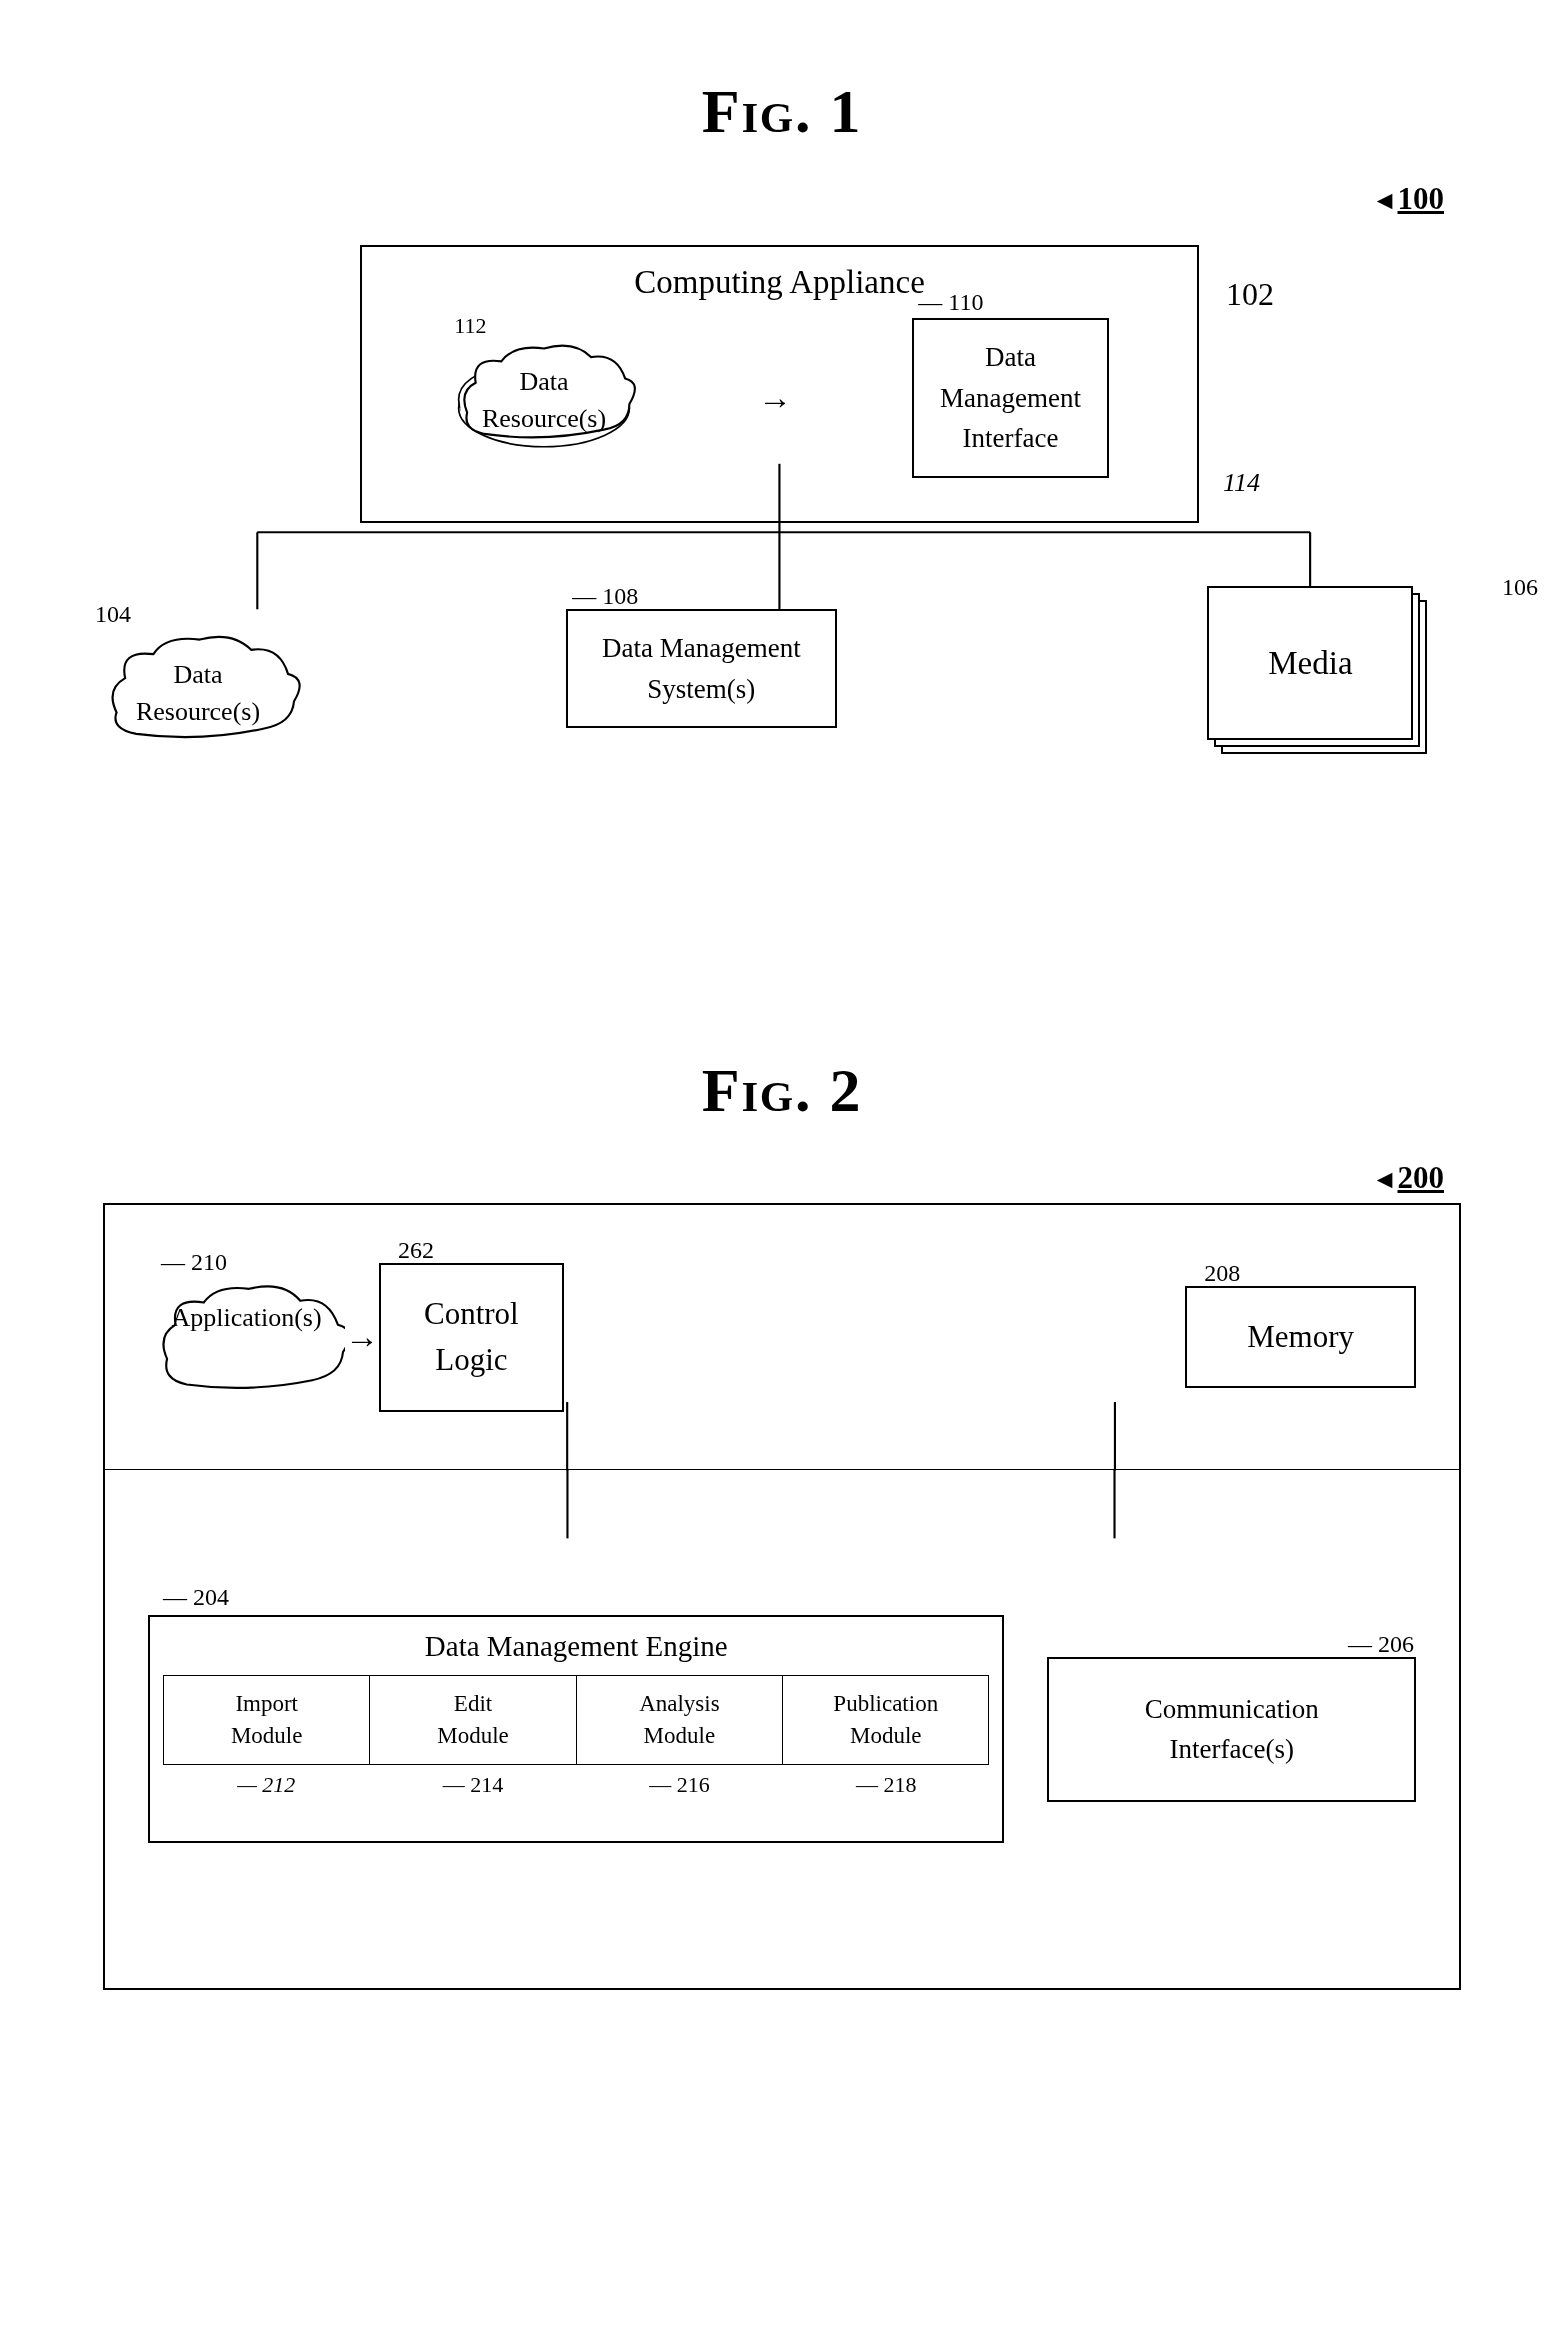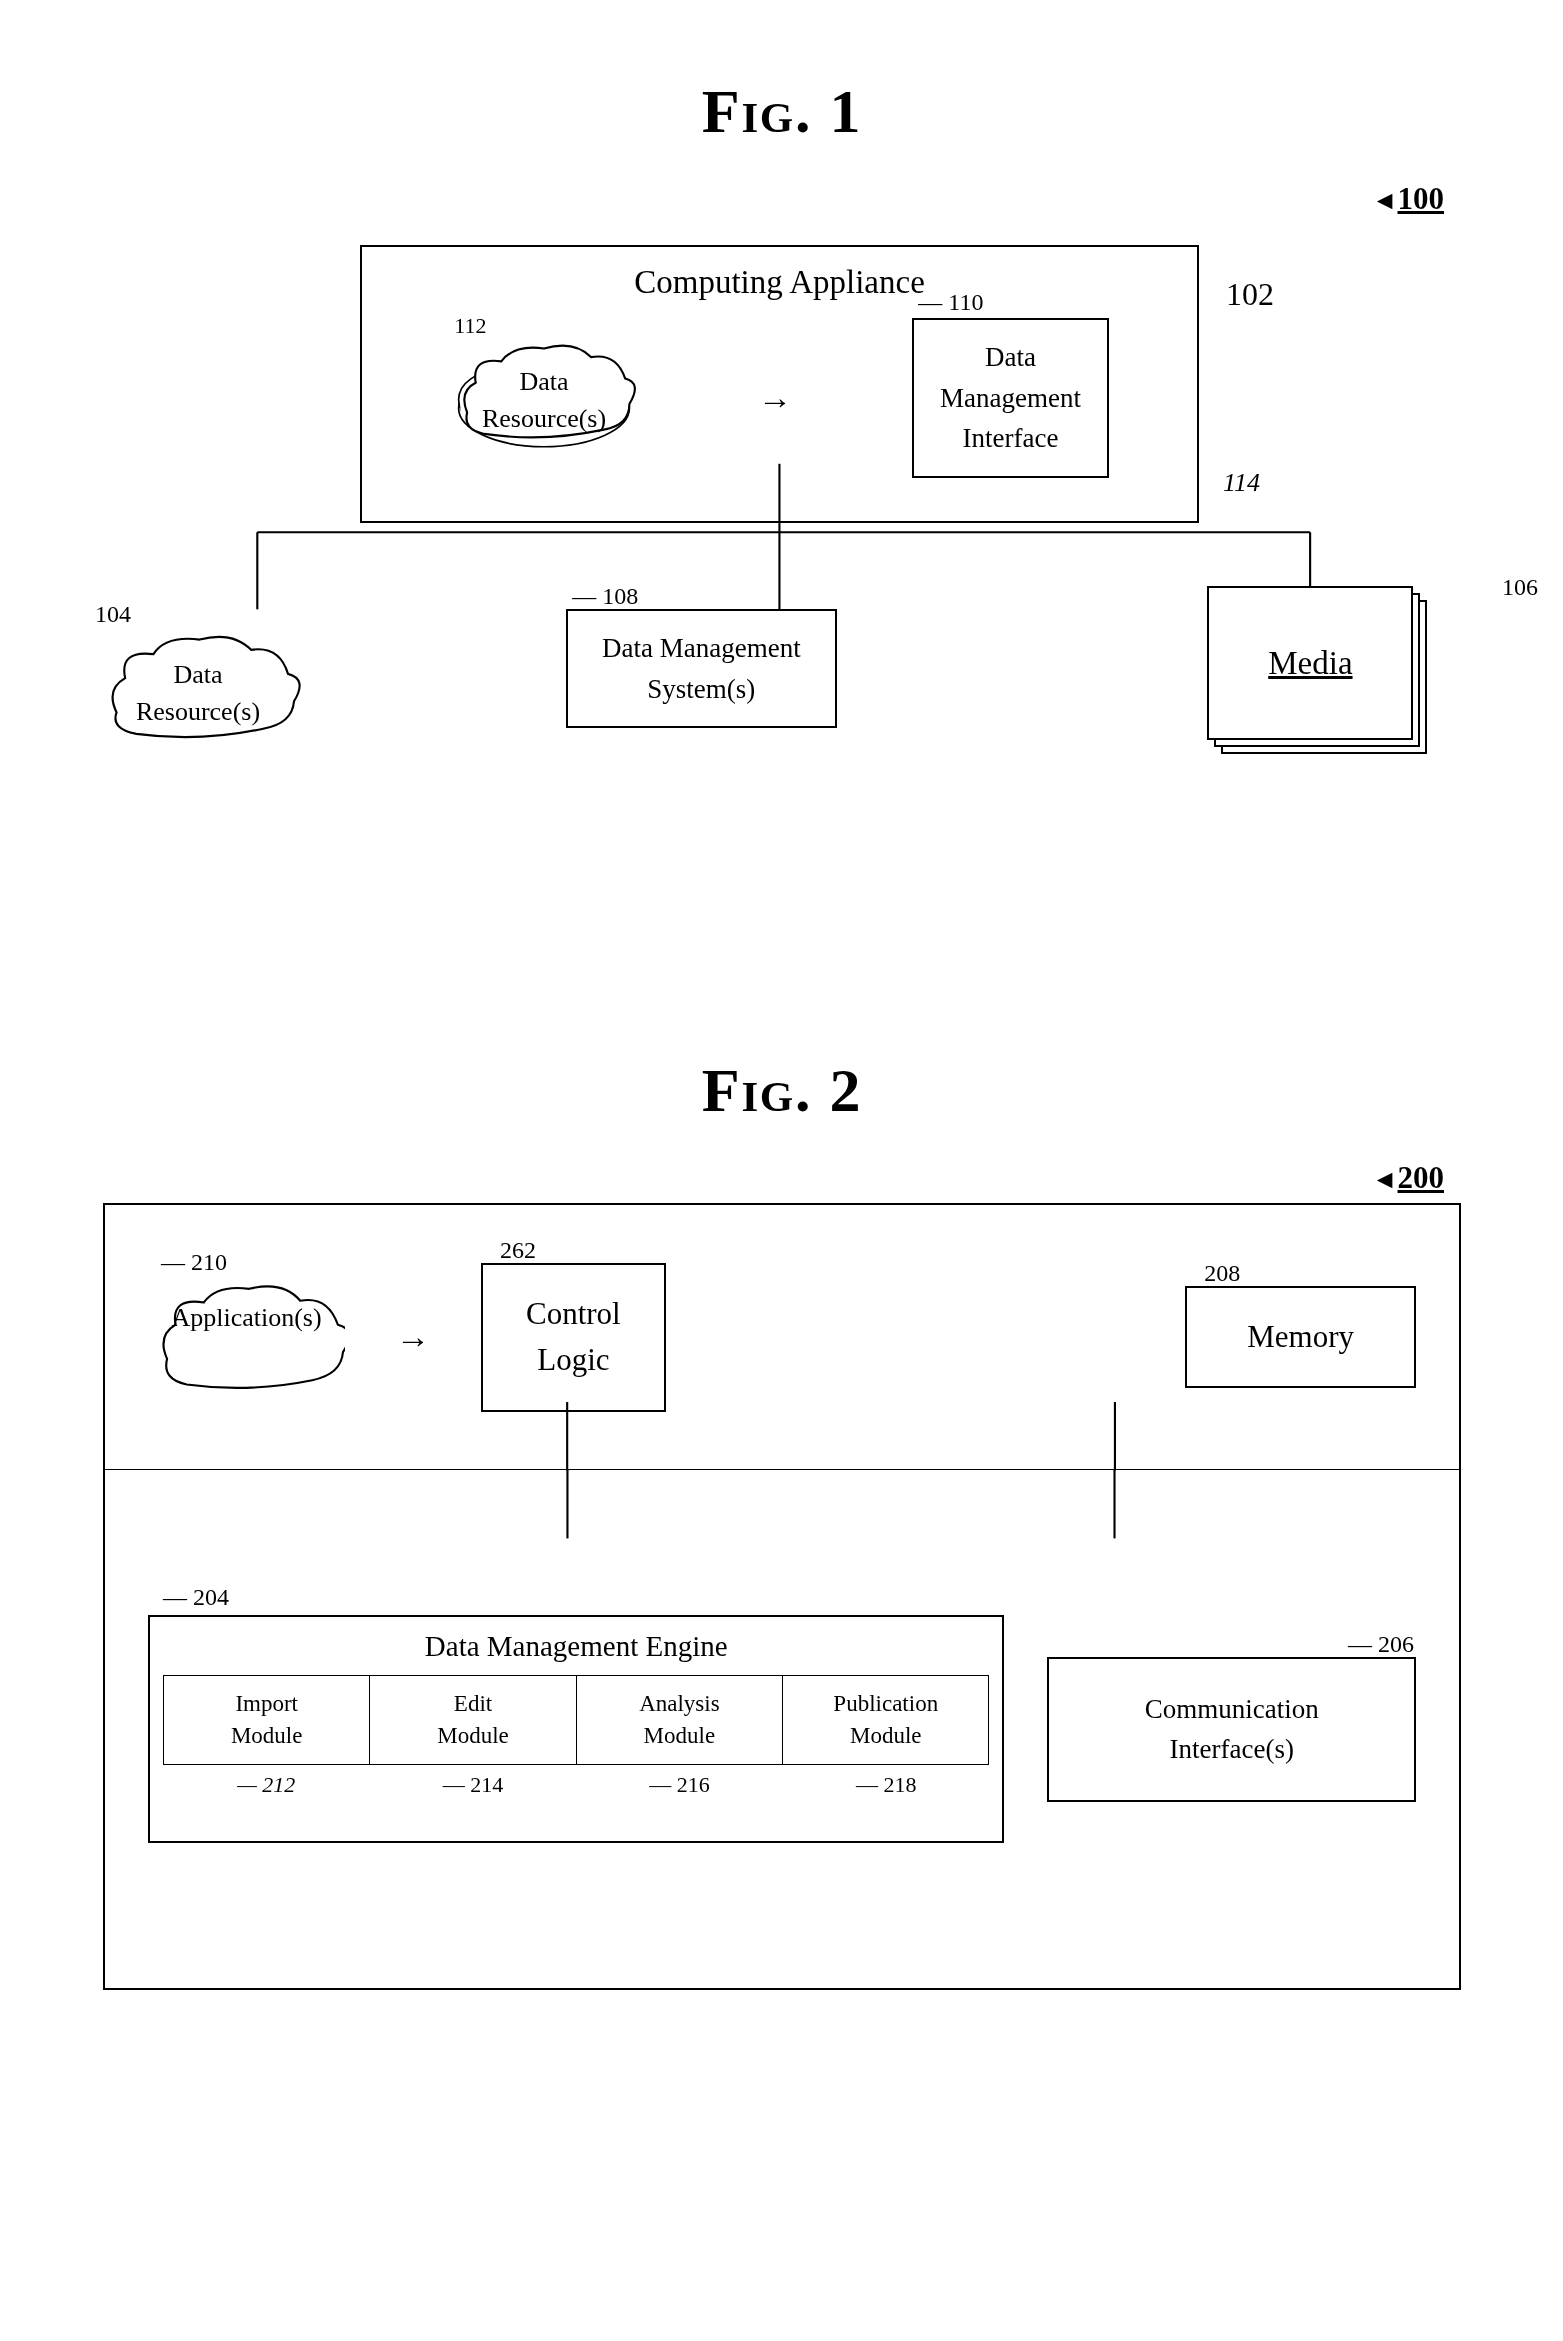--- a/index.html
+++ b/index.html
@@ -155,39 +155,39 @@
     </div>
 
     <div style="position:absolute; top:402px; right:51px;">
       <div style="font-size:24px; position:absolute; top:-8.6px; right:-94px;">106</div>
 
       <div style="position:relative; width:240px; height:188px;">
 
         <div style="position:absolute; top:17px; left:17px; width:206px; height:154px; background:white; border:2.1px solid #000;"></div>
         <div style="position:absolute; top:10.3px; left:10.3px; width:206px; height:154px; background:white; border:2.1px solid #000;"></div>
 
-        <div style="position:absolute; top:3.4px; left:3.4px; width:206px; height:154px; background:white; border:2.1px solid #000; display:flex; align-items:center; justify-content:center;text-decoration:underline;">
+        <div style="position:absolute; top:3.4px; left:3.4px; width:206px; height:154px; background:white; border:2.1px solid #000; display:flex; align-items:center; justify-content:center;">
           <span style="font-size:33px;">Media</span>
         </div>
       </div>
     </div>
 
   </div>
 </div>
 
 <div class="fig-section">
   <div class="fig-title">Fig. 2</div>
 
   <div class="fig2-container">
 
     <div class="ref-200">200</div>
 
     <div style="position:absolute; top:43px; left:34px; right:34px; bottom:26px; border:2.1px solid #000;">
 
-      <div style="position:relative; border-bottom:1.7px solid #000; height:265px; display:flex; align-items:center; padding:26px 43px; gap:51px;">
+      <div style="position:relative; border-bottom:1.7px solid #000; height:265px; display:flex; align-items:center; padding:26px 43px; ">
 
         <div style="position:relative; flex-shrink:0;">
           <div style="font-size:24px; position:absolute; top:-33px; left:13px;">— <span>210</span></div>
           <div style="position:relative; width:197px; height:111px;">
             <svg width="197" height="111" viewBox="0 0 230 130" style="position:absolute; top:0; left:0;">
               <path d="M22,90 Q10,63 32,50 Q26,18 65,24 Q80,3 118,8 Q158,-2 178,22 Q210,16 222,50 Q245,56 228,82 Q226,108 192,115 Q118,130 45,120 Q16,114 22,90 Z" fill="white" stroke="#000" stroke-width="2.5"></path>
             </svg>
             <div style="position:absolute; top:21.4px; left:50%; transform:translateX(-50%); text-align:center; font-size:26px; z-index:2; white-space:nowrap;">Application(s)</div>
           </div>
         </div>

